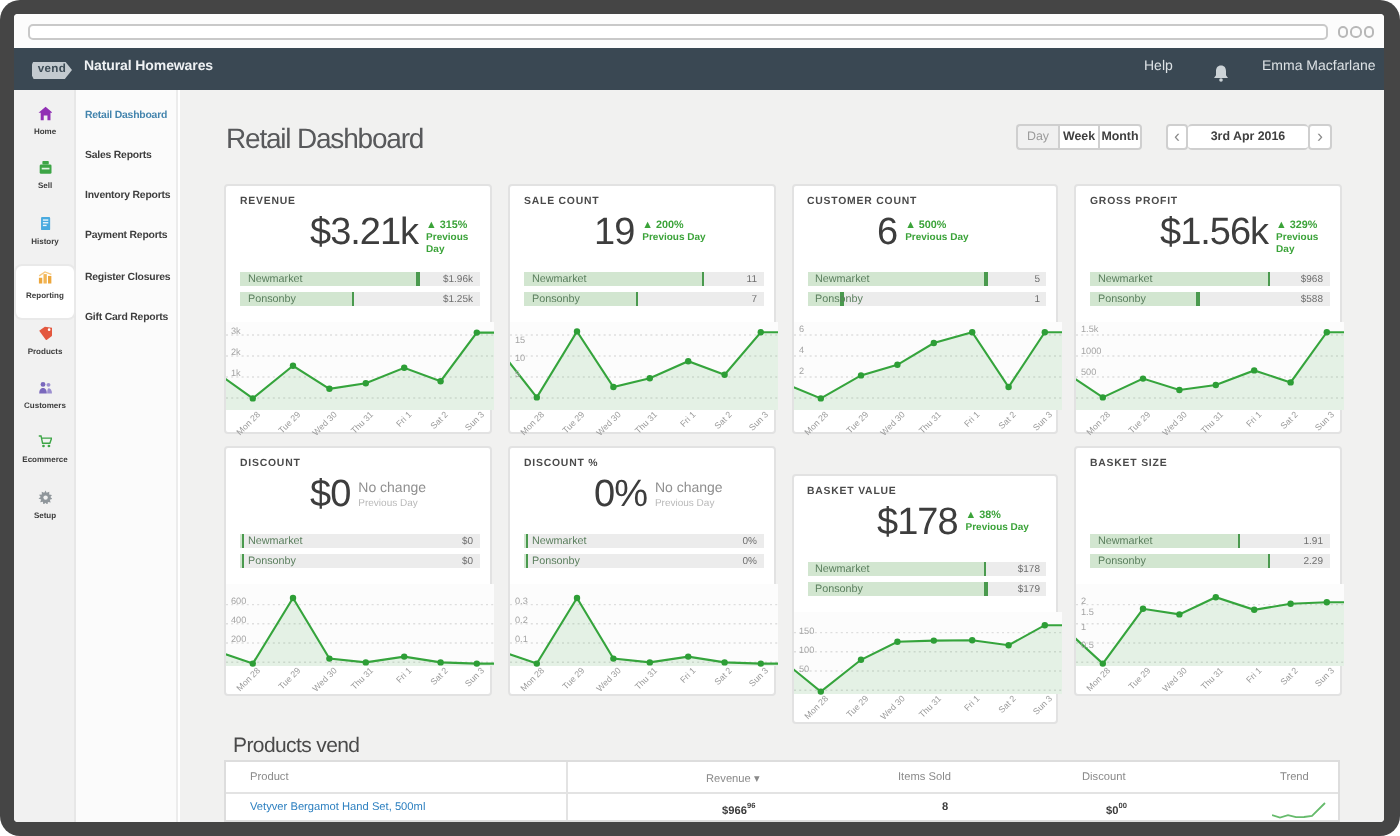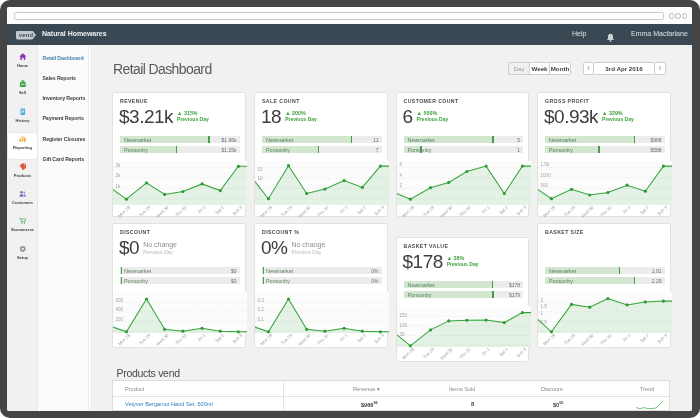--- a/index.html
+++ b/index.html
@@ -23,21 +23,21 @@
 .subnav { position:absolute; left:31px; top:38px; width:51px; height:366px; background:#fbfbfb; border-right:1px solid #ececec; }
 .nitem { position:absolute; left:4.5px; font-size:5.2px; letter-spacing:-0.1px; font-weight:bold; color:#3d3d3d; white-space:nowrap; }
 .nitem.navact { color:#4384ad; }
 .main { position:absolute; left:83px; top:38px; width:602px; height:366px; background:#f1f1f0; }
 .rdtitle { position:absolute; left:23px; top:16px; font-size:14px; letter-spacing:-0.6px; color:#58595b; }
 .seg { position:absolute; top:17px; height:12.5px; background:#fff; border:1px solid #cfcfcf; border-radius:2px; font-size:6.2px; font-weight:bold; color:#3f3f3f; text-align:center; }
 .seg.gray { background:#f0f0f0; color:#9b9b9b; font-weight:normal; }
 .card { position:absolute; width:133.5px; height:125px; background:#fff; border:1px solid #e2e2e2; border-radius:2px; }
 .ctitle { position:absolute; left:7px; top:4.5px; font-size:5.2px; font-weight:bold; color:#4a4a4a; letter-spacing:0.4px; }
 .numrow { position:absolute; left:6px; top:13px; display:flex; align-items:flex-start; }
-.bignum { font-size:19px; color:#3d3d3d; letter-spacing:-0.5px; }
+.bignum { font-size:19px; color:#3d3d3d; letter-spacing:-0.5px;margin-left:36px; }
 .delta { margin-left:4px; margin-top:3.5px; }
 .up { font-size:5.4px; font-weight:bold; color:#3ba339; }
 .pd { font-size:5px; font-weight:bold; color:#3ba339; margin-top:0.5px; }
 .nc { font-size:7px; color:#8f8f8f; }
 .pdg { font-size:5px; color:#b9b9b9; margin-top:1px; }
 .bars { position:absolute; left:7px; top:43px; width:119.5px; }
 .bar { position:relative; height:7px; margin-bottom:3px; }
 .bar .bg { position:absolute; inset:0; background:#ececec; }
 .bar .fill { position:absolute; left:0; top:0; bottom:0; background:#d2e6d0; }
 .bar .mark { position:absolute; top:0; bottom:0; width:1.6px; margin-left:-1.6px; background:#4a9a4e; }
@@ -201,21 +201,21 @@
               <text x="55.7" y="46.5" font-size="4.4" fill="#9b9b9b" text-anchor="end" transform="rotate(-45 55.7 46.5)">Wed 30</text>
               <text x="73.9" y="46.5" font-size="4.4" fill="#9b9b9b" text-anchor="end" transform="rotate(-45 73.9 46.5)">Thu 31</text>
               <text x="93.1" y="46.5" font-size="4.4" fill="#9b9b9b" text-anchor="end" transform="rotate(-45 93.1 46.5)">Fri 1</text>
               <text x="111.3" y="46.5" font-size="4.4" fill="#9b9b9b" text-anchor="end" transform="rotate(-45 111.3 46.5)">Sat 2</text>
               <text x="129.4" y="46.5" font-size="4.4" fill="#9b9b9b" text-anchor="end" transform="rotate(-45 129.4 46.5)">Sun 3</text>
             </svg>
           </div>
           <div class="card" style="left:164.0px;top:47.0px">
             <div class="ctitle">SALE COUNT</div>
             <div class="numrow">
-              <span class="bignum">18</span>
+              <span class="bignum">19</span>
               <div class="delta">
                 <div class="up">▲ 200%</div>
                 <div class="pd">Previous Day</div>
               </div>
             </div>
             <div class="bars">
               <div class="bar">
                 <div class="bg"></div>
                 <div class="fill" style="width:90.2px"></div>
                 <div class="mark" style="left:90.2px"></div>
@@ -305,21 +305,21 @@
               <text x="55.7" y="46.5" font-size="4.4" fill="#9b9b9b" text-anchor="end" transform="rotate(-45 55.7 46.5)">Wed 30</text>
               <text x="73.9" y="46.5" font-size="4.4" fill="#9b9b9b" text-anchor="end" transform="rotate(-45 73.9 46.5)">Thu 31</text>
               <text x="93.1" y="46.5" font-size="4.4" fill="#9b9b9b" text-anchor="end" transform="rotate(-45 93.1 46.5)">Fri 1</text>
               <text x="111.3" y="46.5" font-size="4.4" fill="#9b9b9b" text-anchor="end" transform="rotate(-45 111.3 46.5)">Sat 2</text>
               <text x="129.4" y="46.5" font-size="4.4" fill="#9b9b9b" text-anchor="end" transform="rotate(-45 129.4 46.5)">Sun 3</text>
             </svg>
           </div>
           <div class="card" style="left:447.0px;top:47.0px">
             <div class="ctitle">GROSS PROFIT</div>
             <div class="numrow">
-              <span class="bignum">$0.93k</span>
+              <span class="bignum">$1.56k</span>
               <div class="delta">
                 <div class="up">▲ 329%</div>
                 <div class="pd">Previous Day</div>
               </div>
             </div>
             <div class="bars">
               <div class="bar">
                 <div class="bg"></div>
                 <div class="fill" style="width:90.2px"></div>
                 <div class="mark" style="left:90.2px"></div>

